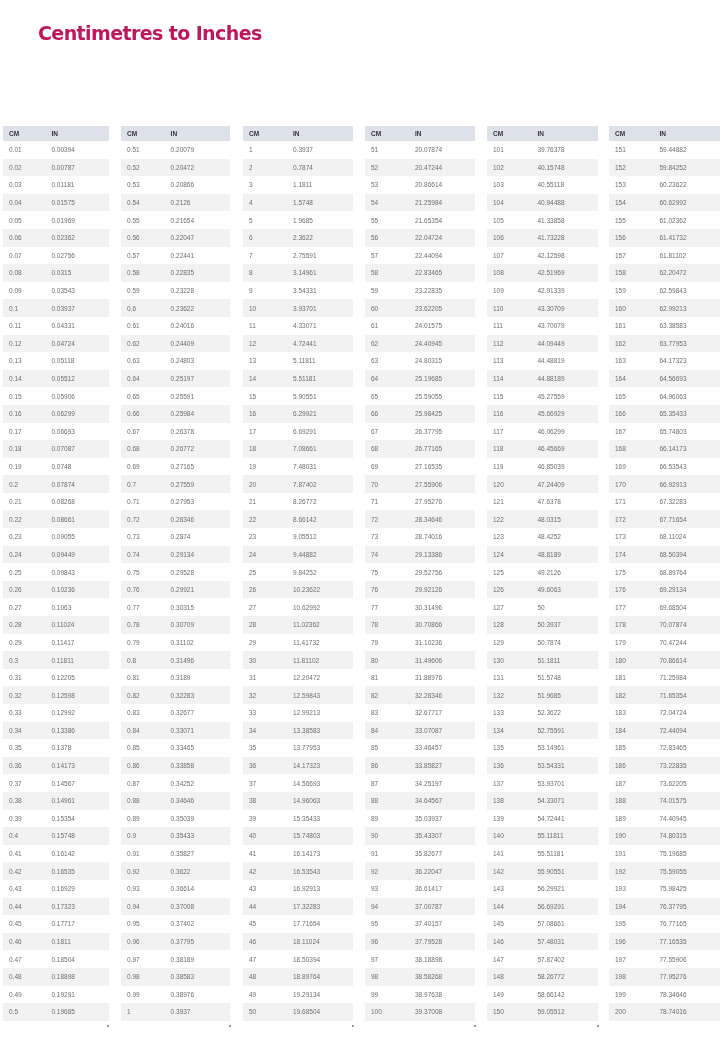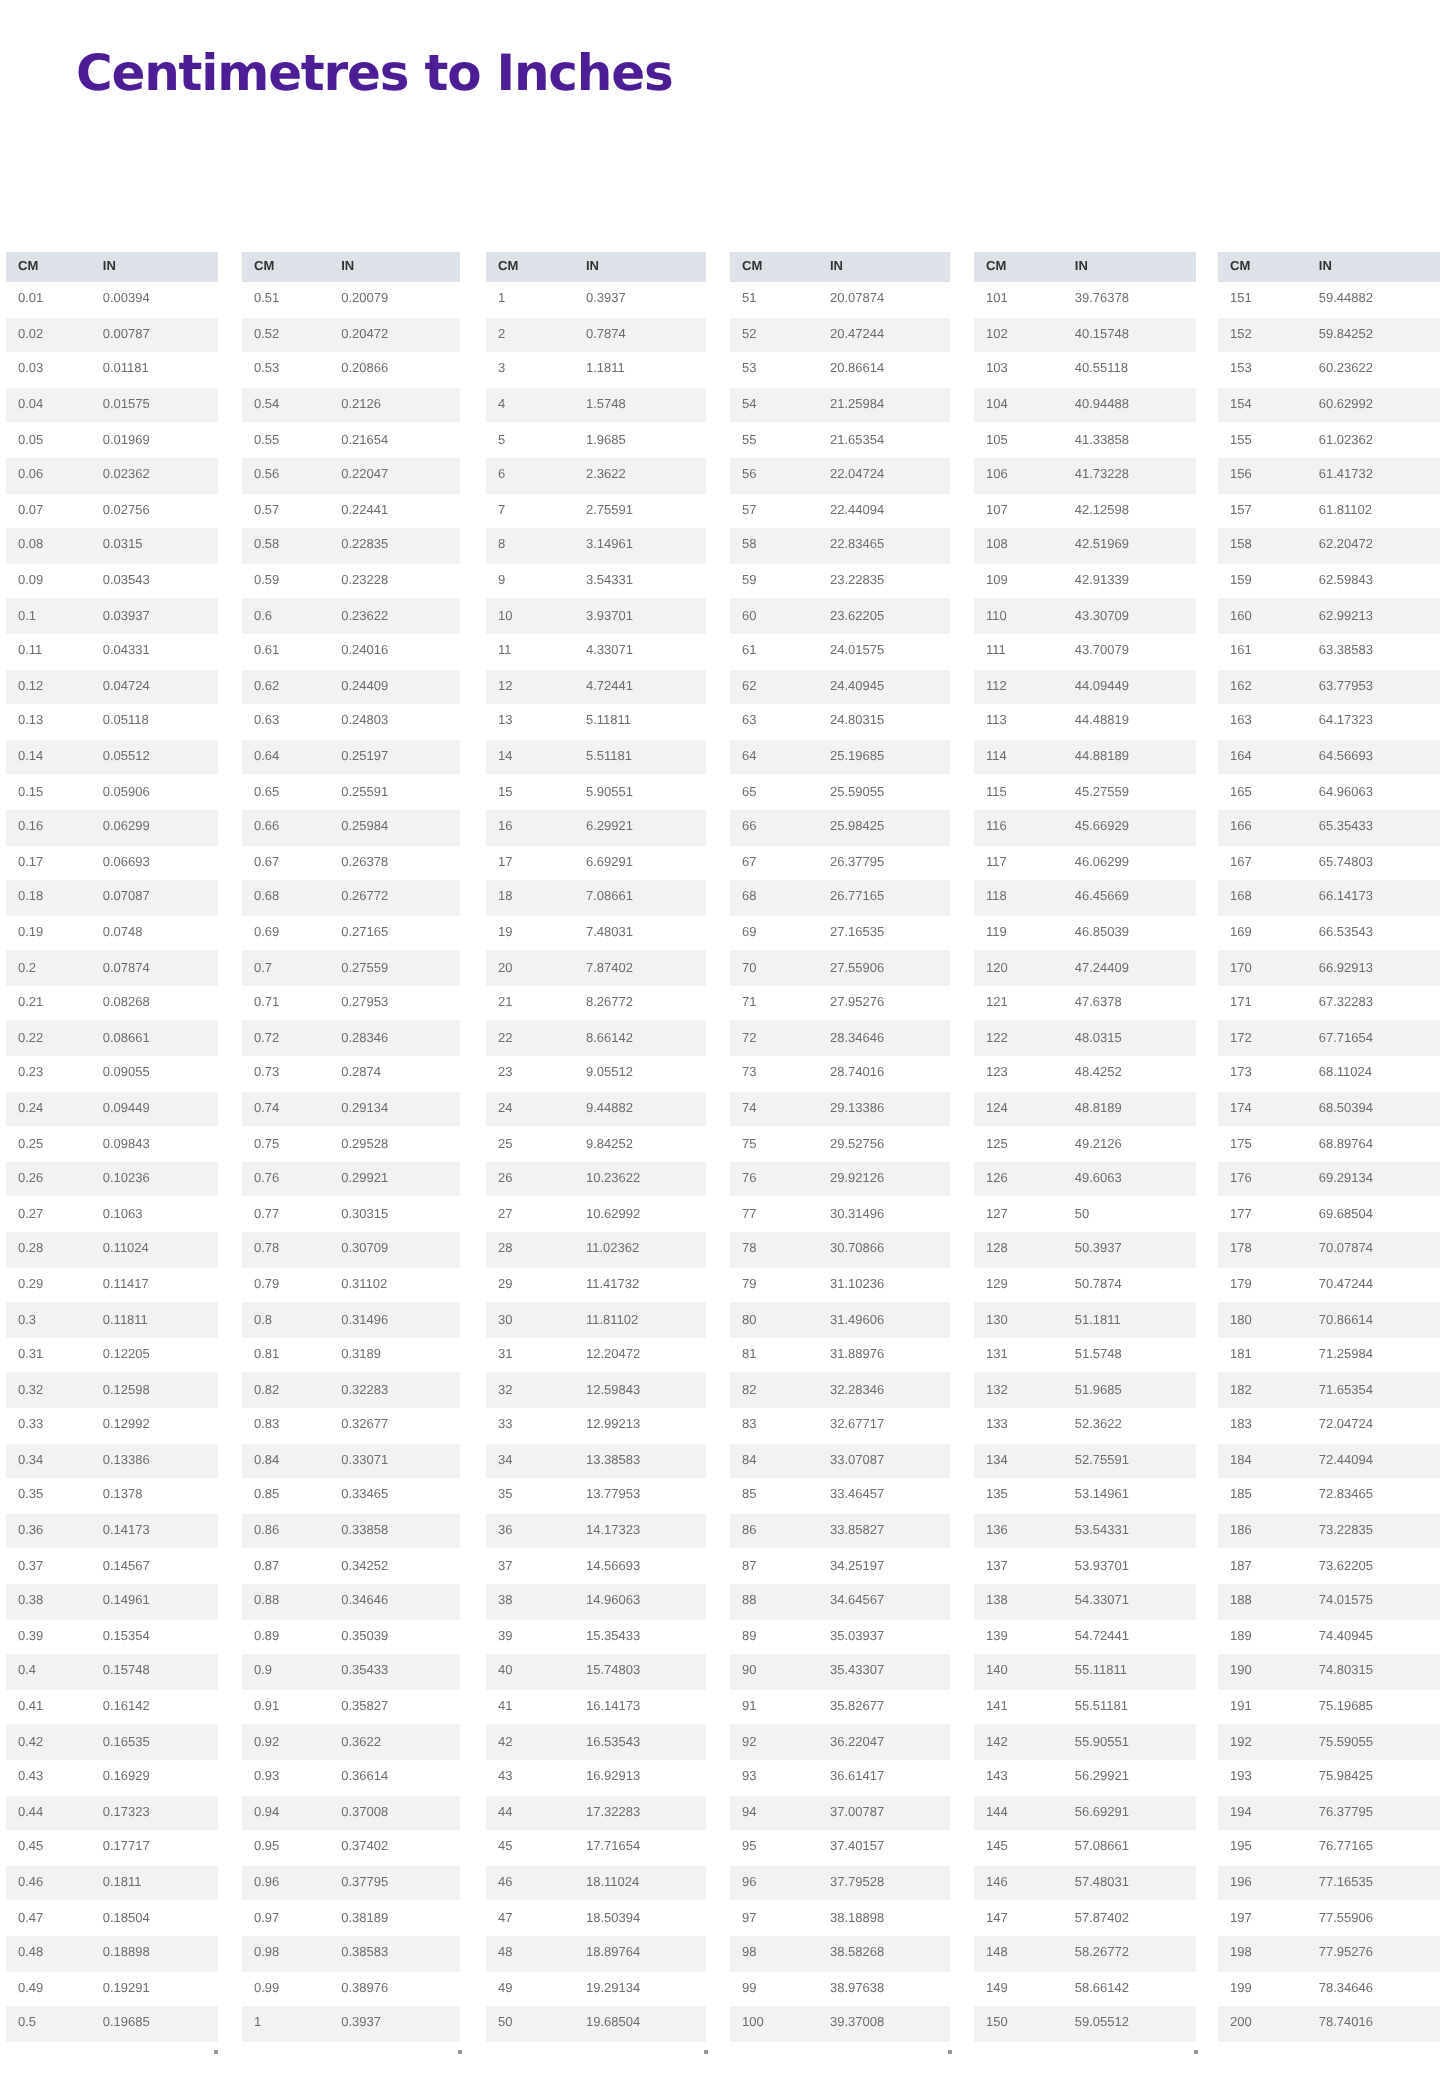--- a/index.html
+++ b/index.html
@@ -1,17 +1,17 @@
 <!DOCTYPE html>
 <html><head>
 <meta charset="utf-8">
 <style>
   html,body{margin:0;padding:0;background:#ffffff;}
   body{width:720px;height:1039px;position:relative;overflow:hidden;font-family:"Liberation Sans",sans-serif;color:#333;}
-  .title{position:absolute;left:38px;top:22px;font-family:"DejaVu Sans",sans-serif;font-weight:bold;font-size:25px;letter-spacing:-0.6px;color:#4c1d95;margin:0;}
+  .title{position:absolute;left:38px;top:22px;font-family:"DejaVu Sans",sans-serif;font-weight:bold;font-size:19px;letter-spacing:-0.6px;color:#be185d;margin:0;}
   .tables{position:absolute;top:126px;left:0;width:720px;}
   .tbl{position:absolute;top:0;border-collapse:collapse;table-layout:fixed;}
   .tbl th{background:#dde1e8;height:15px;padding:0 0 0 6px;text-align:left;font-size:6.5px;font-weight:bold;color:#333;}
   .tbl td{height:17.6px;padding:0 0 0 6px;font-size:6.5px;color:#6e6e6e;white-space:nowrap;}
   .tbl tr:nth-child(even) td{background:#f2f2f2;}
   .tbl col.c1{width:40%;}
   .resize{position:absolute;width:2px;height:2px;background:#999;}
 </style>
 </head>
 <body>

